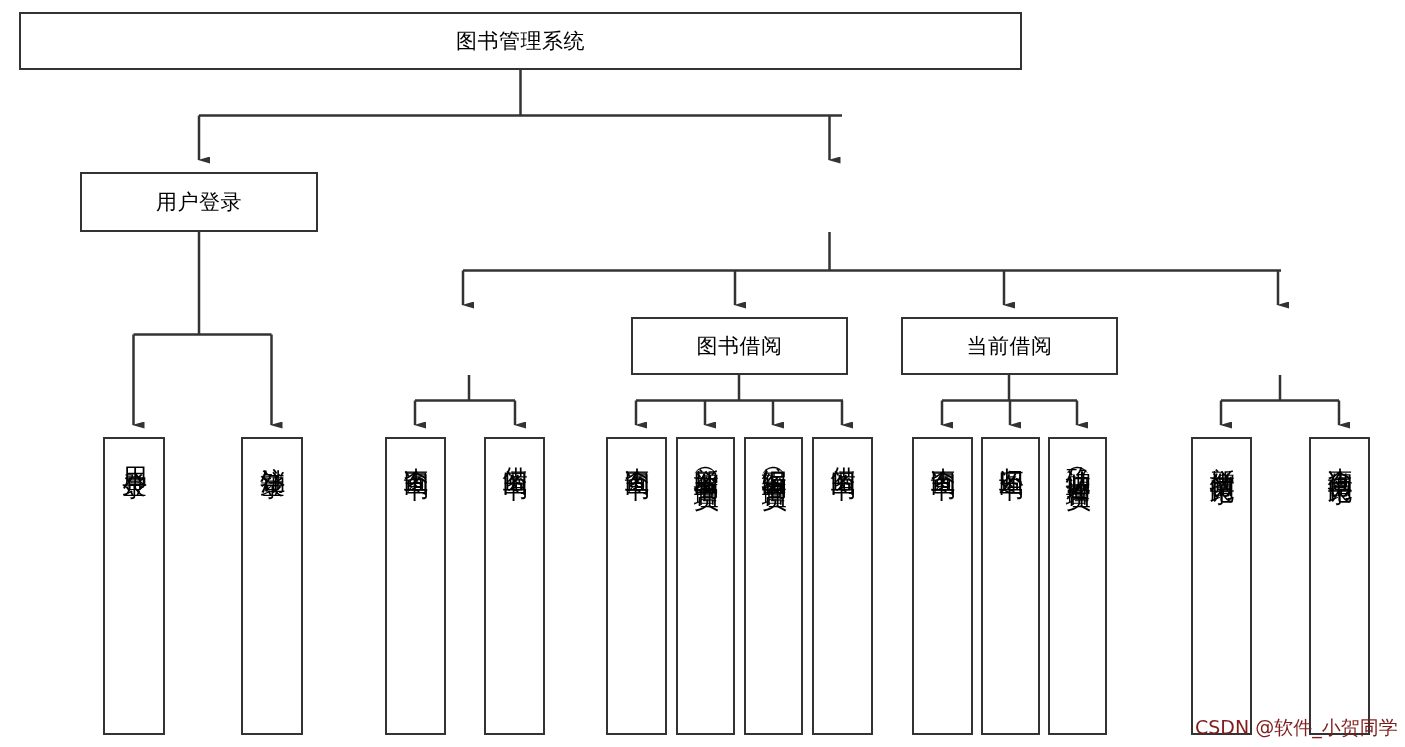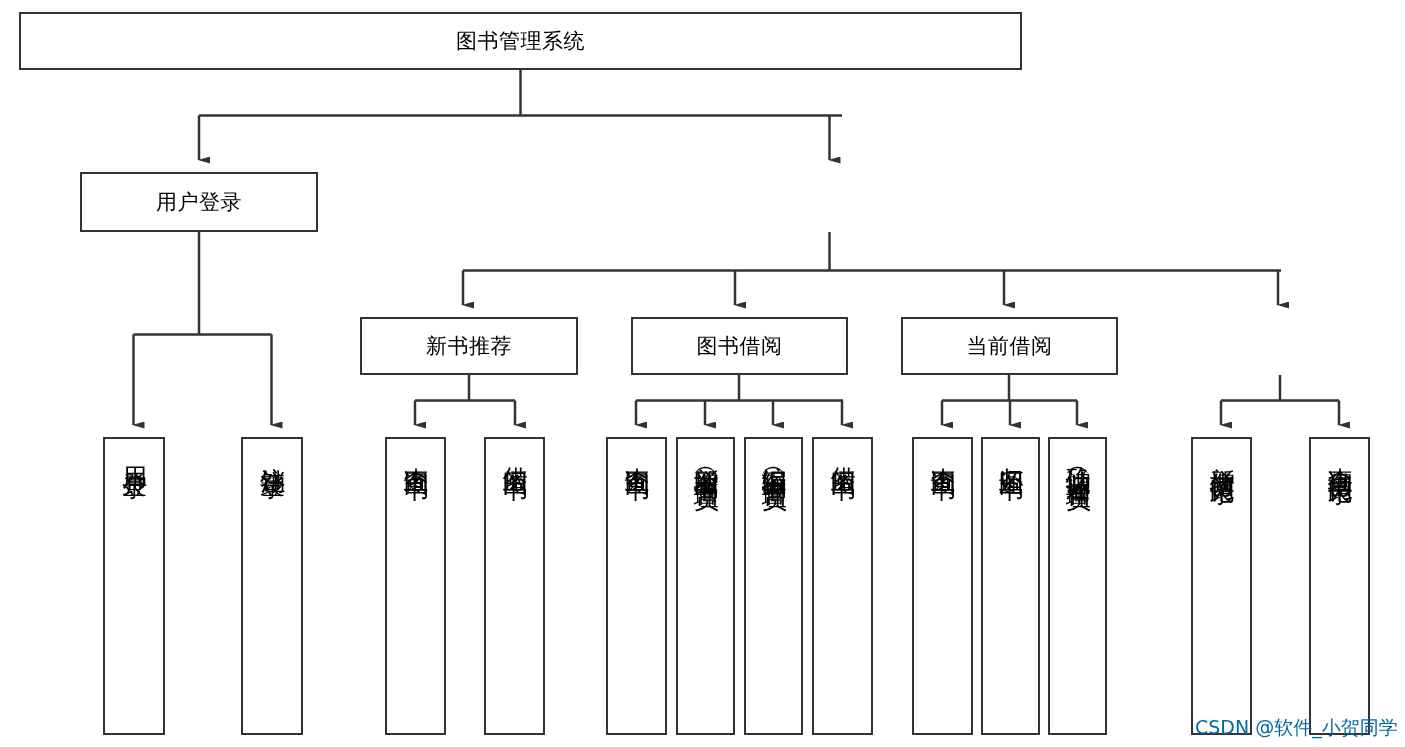--- a/index.html
+++ b/index.html
@@ -61,21 +61,21 @@
     line-height: 1.05;
     letter-spacing: 3px;
     white-space: normal;
     max-height: 280px;
   }
   .node.vert.tall .label {
     max-height: 285px;
   }
   .watermark {
     position: absolute;
-    color: #0369a1;
+    color: #7f1d1d;
     font-size: 19px;
     white-space: nowrap;
     z-index: 5;
     font-family: "DejaVu Sans", "Liberation Sans", sans-serif;
   }
 </style>
 </head>
 <body>
 
 <div id="diagram">
@@ -131,23 +131,20 @@
   </svg>
 
   <div class="node horiz" style="left:19px; top:12px; width:1003px; height:58px;">
     <span class="label">图书管理系统</span>
   </div>
 
   <div class="node horiz" style="left:80px; top:172px; width:238px; height:60px;">
     <span class="label">用户登录</span>
   </div>
 
-  <div class="node horiz" style="left:360px; top:317px; width:218px; height:58px;">
-    <span class="label">新书推荐</span>
-  </div>
   <div class="node horiz" style="left:631px; top:317px; width:217px; height:58px;">
     <span class="label">图书借阅</span>
   </div>
   <div class="node horiz" style="left:901px; top:317px; width:217px; height:58px;">
     <span class="label">当前借阅</span>
   </div>
 
   <div class="node vert" style="left:103px; top:437px; width:62px; height:298px;">
     <span class="label">用户登录</span>
   </div>

